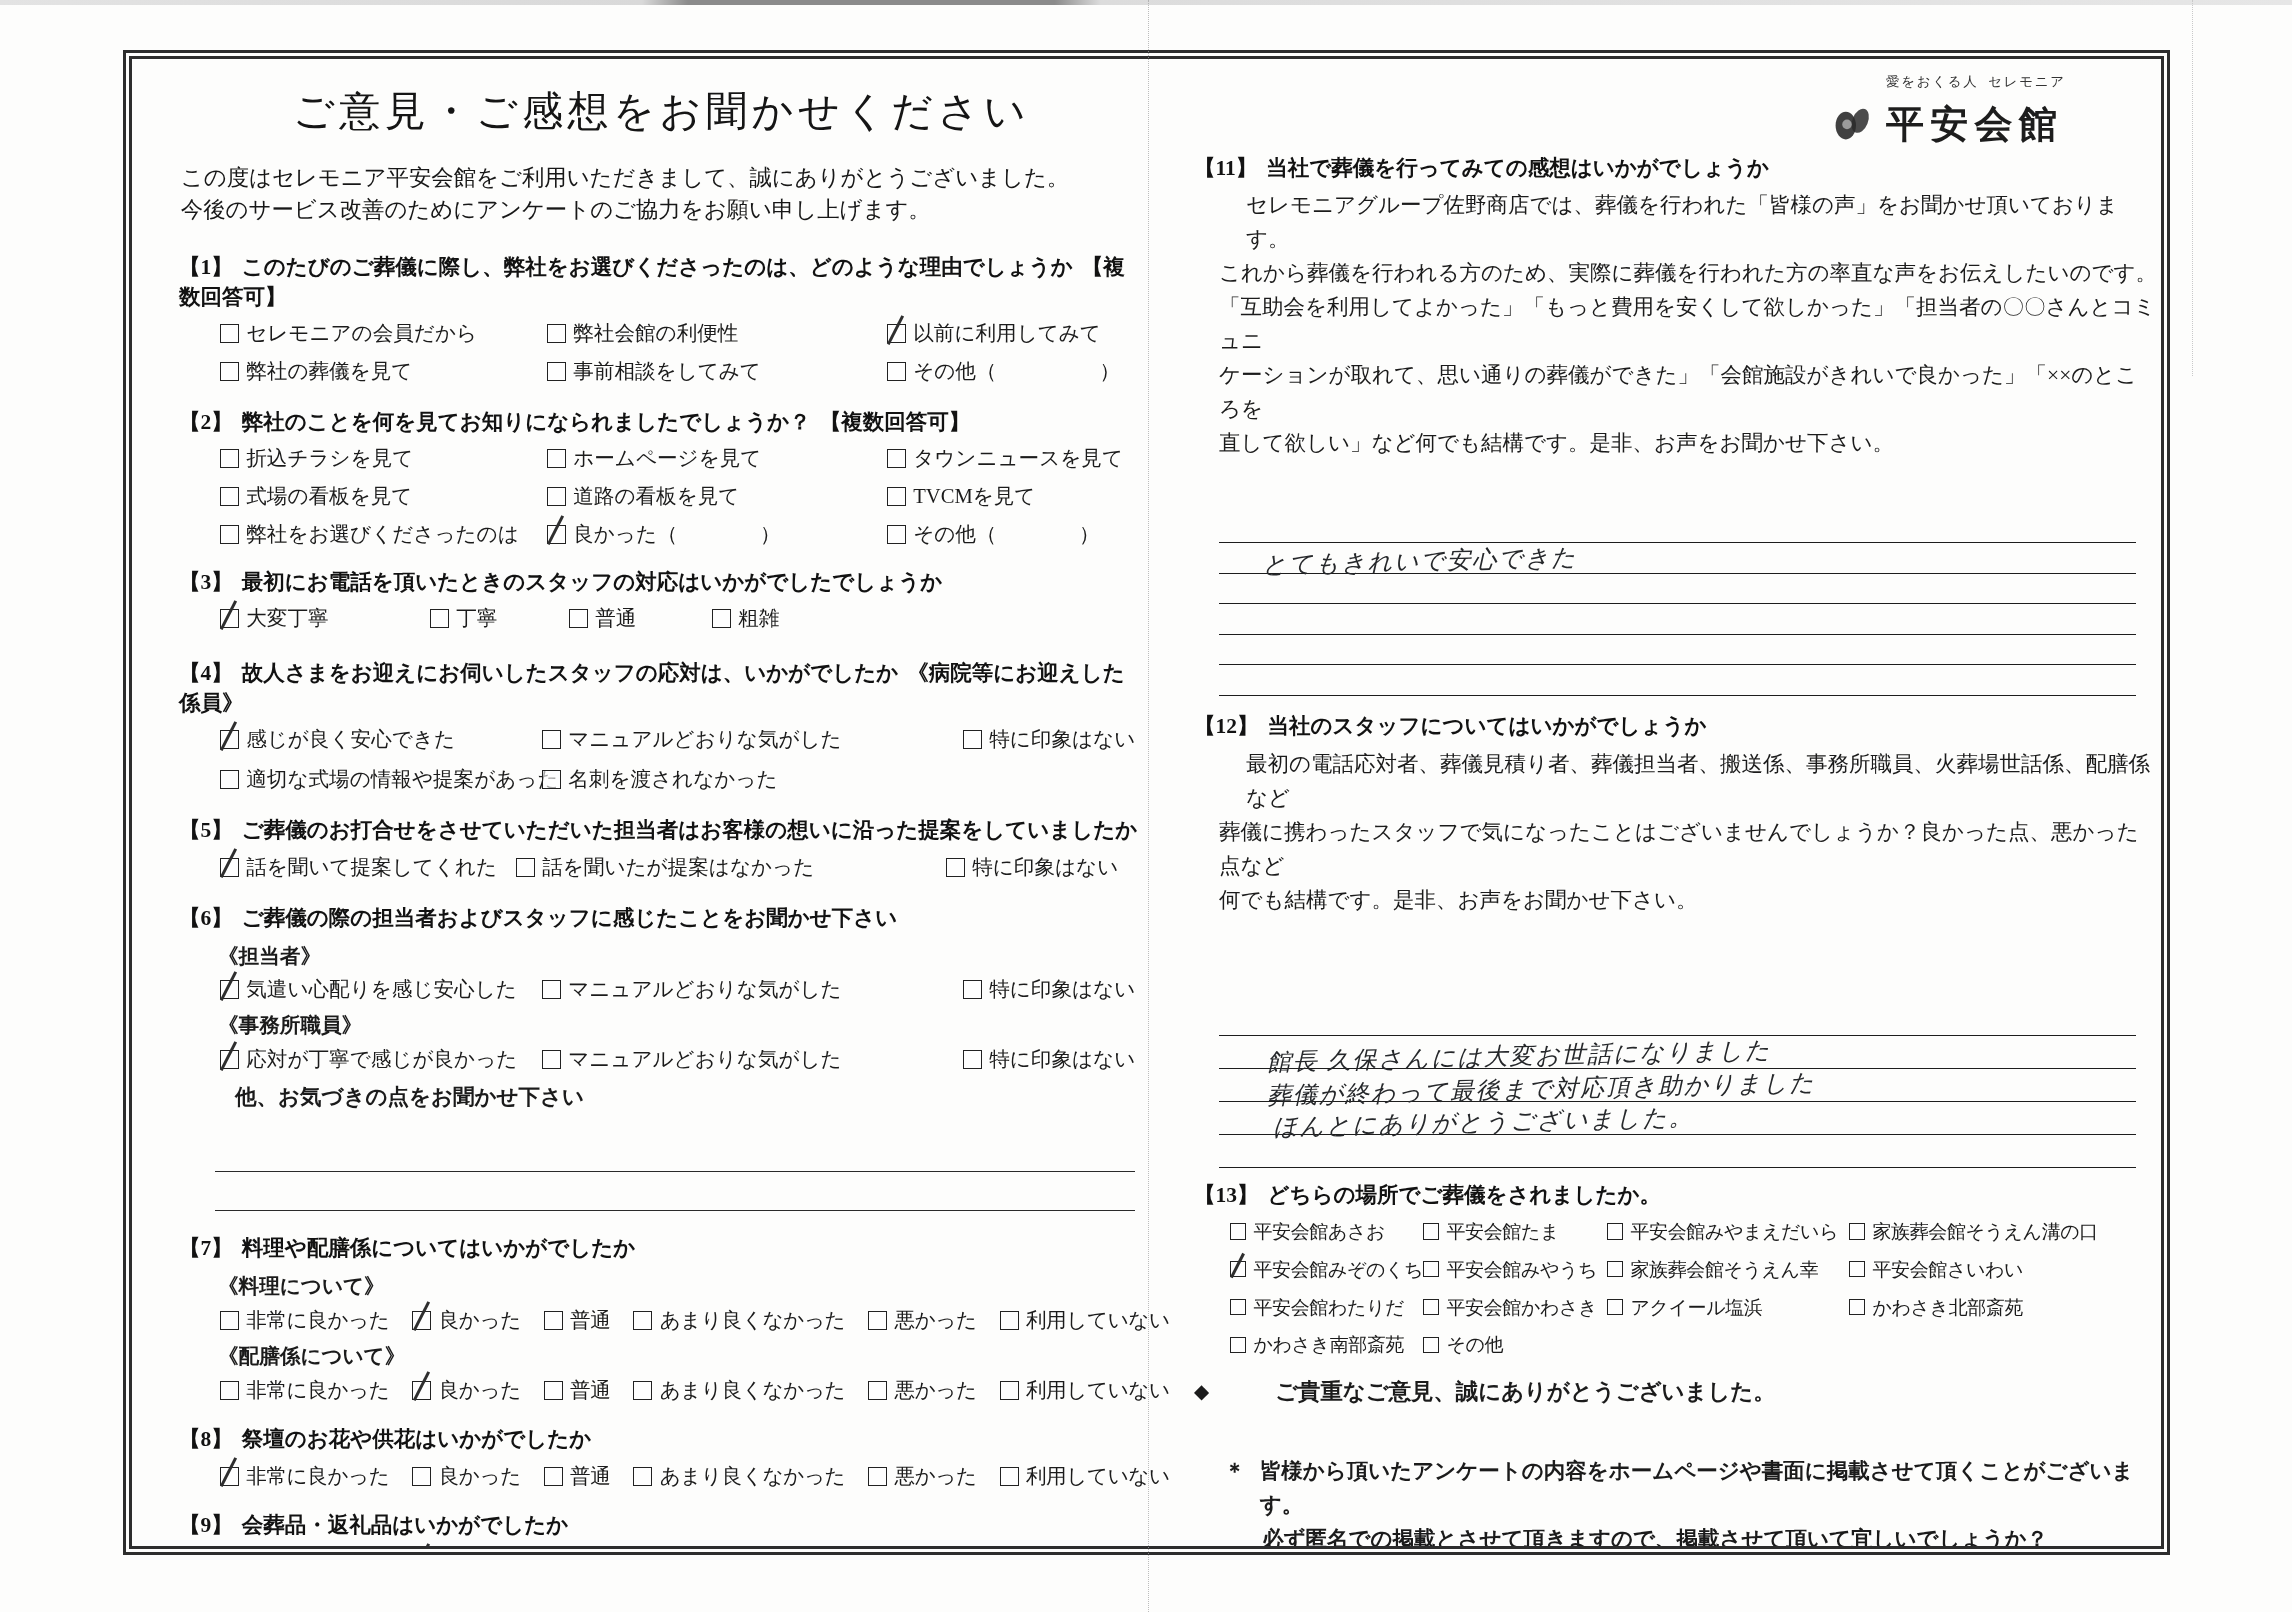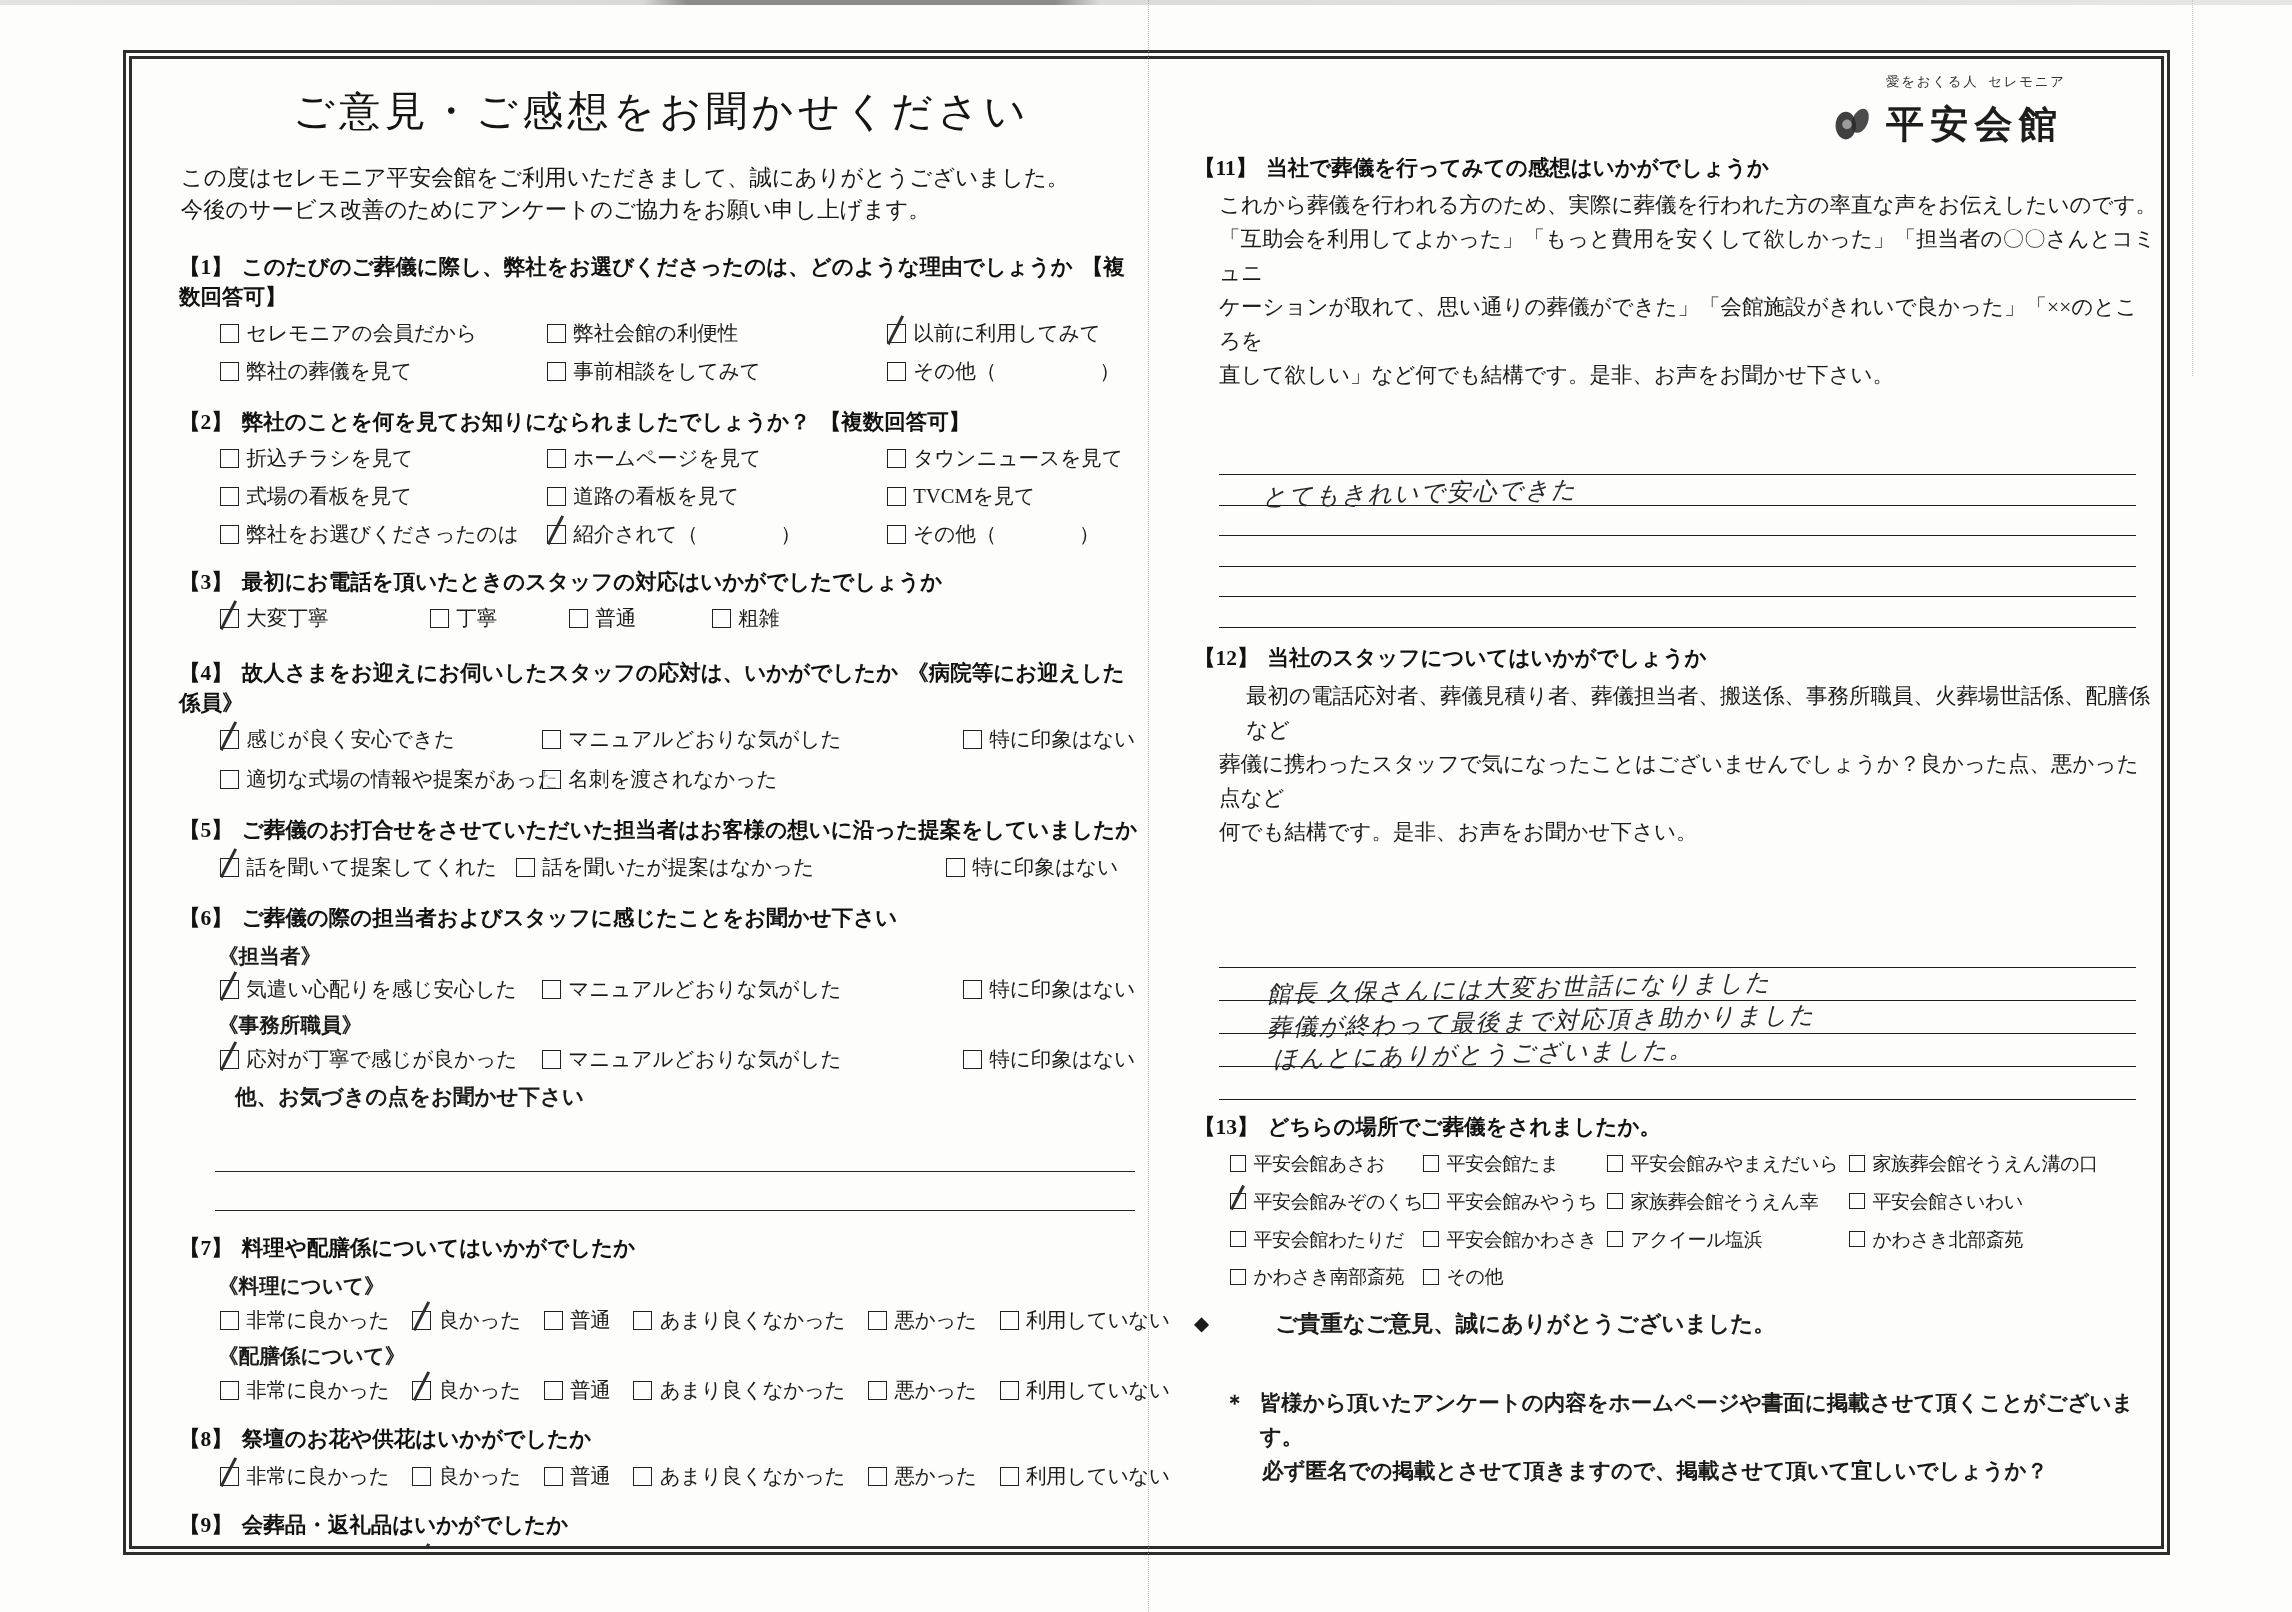--- a/index.html
+++ b/index.html
@@ -151,21 +151,21 @@
           <span class="opt">
             <span class="cb"></span>
             <span class="opt-label">TVCMを見て</span>
           </span>
           <span class="opt">
             <span class="cb"></span>
             <span class="opt-label">弊社をお選びくださったのは</span>
           </span>
           <span class="opt">
             <span class="cb checked"></span>
-            <span class="opt-label">紹介されて（　　　　）</span>
+            <span class="opt-label">良かった（　　　　）</span>
           </span>
           <span class="opt">
             <span class="cb"></span>
             <span class="opt-label">その他（　　　　）</span>
           </span>
         </div>
     </section>
 
     <section class="q tight">
       <h2 class="qh"><span class="qn">【3】</span><span>最初にお電話を頂いたときのスタッフの対応はいかがでしたでしょうか</span></h2>
@@ -404,20 +404,21 @@
             <circle cx="15" cy="22" r="4" fill="#f5f5f5" opacity="0.5"></circle>
           </svg>
         </span>
         <span class="logo-name">平安会館</span>
       </div>
     </div>
 
     <section class="q" style="margin-top:82px">
       <h2 class="qh"><span class="qn">【11】</span><span>当社で葬儀を行ってみての感想はいかがでしょうか</span></h2>
       <div class="rbody">
+        <div class="first">セレモニアグループ佐野商店では、葬儀を行われた「皆様の声」をお聞かせ頂いております。</div>
         <div>これから葬儀を行われる方のため、実際に葬儀を行われた方の率直な声をお伝えしたいのです。</div>
         <div>「互助会を利用してよかった」「もっと費用を安くして欲しかった」「担当者の〇〇さんとコミュニ</div>
         <div>ケーションが取れて、思い通りの葬儀ができた」「会館施設がきれいで良かった」「××のところを</div>
         <div>直して欲しい」など何でも結構です。是非、お声をお聞かせ下さい。</div>
       </div>
       <div class="ans">
         <div class="ln"></div>
         <div class="ln"></div>
         <div class="ln"></div>
         <div class="ln"></div>

